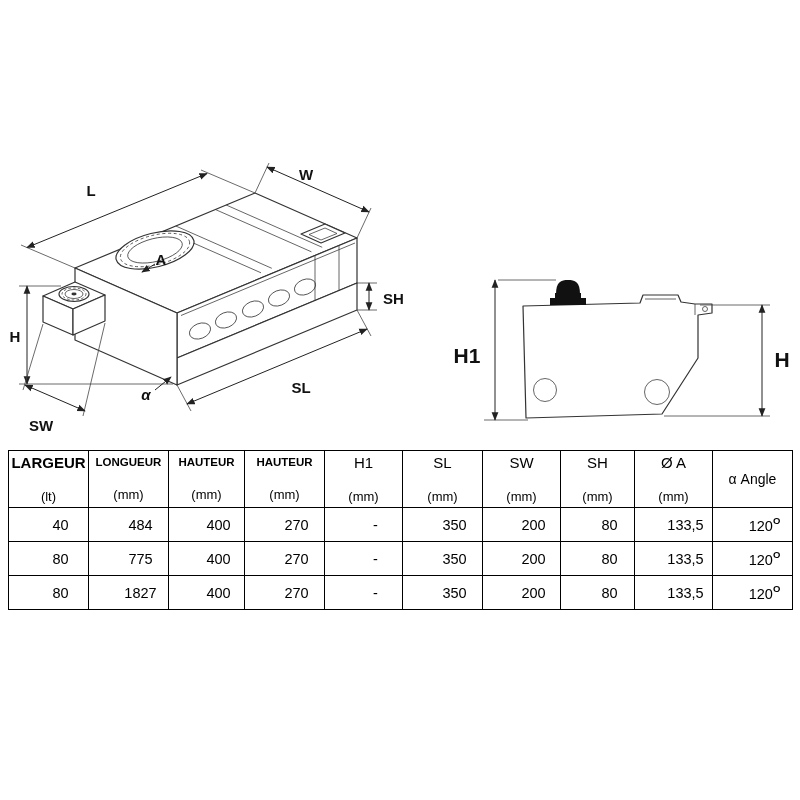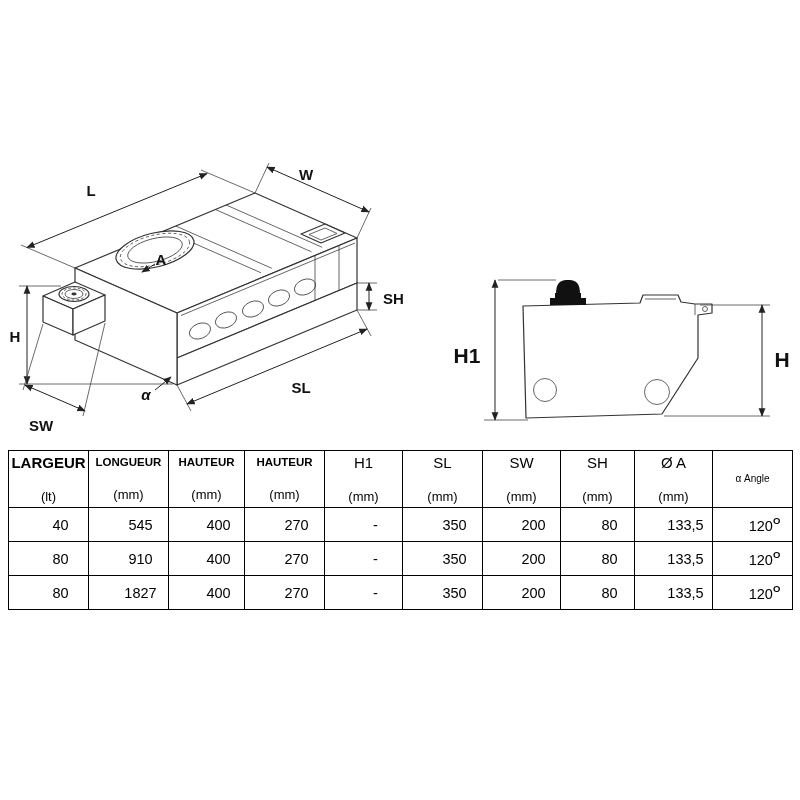--- a/index.html
+++ b/index.html
@@ -221,41 +221,41 @@
           </th>
           <th>
             <div class="h-title plain">SH</div>
             <div class="h-unit">(mm)</div>
           </th>
           <th>
             <div class="h-title plain">Ø A</div>
             <div class="h-unit">(mm)</div>
           </th>
           <th>
-            <div class="h-title plain" style="font-size:10px">α Angle</div>
+            <div class="h-title plain" style="font-size:14px">α Angle</div>
 
           </th>
         </tr>
       </thead>
       <tbody>
         <tr>
           <td>40</td>
-          <td>545</td>
+          <td>484</td>
           <td>400</td>
           <td>270</td>
           <td>-</td>
           <td>350</td>
           <td>200</td>
           <td>80</td>
           <td>133,5</td>
           <td><span>120</span><sup class="deg">O</sup></td>
         </tr>
         <tr>
           <td>80</td>
-          <td>910</td>
+          <td>775</td>
           <td>400</td>
           <td>270</td>
           <td>-</td>
           <td>350</td>
           <td>200</td>
           <td>80</td>
           <td>133,5</td>
           <td><span>120</span><sup class="deg">O</sup></td>
         </tr>
         <tr>

